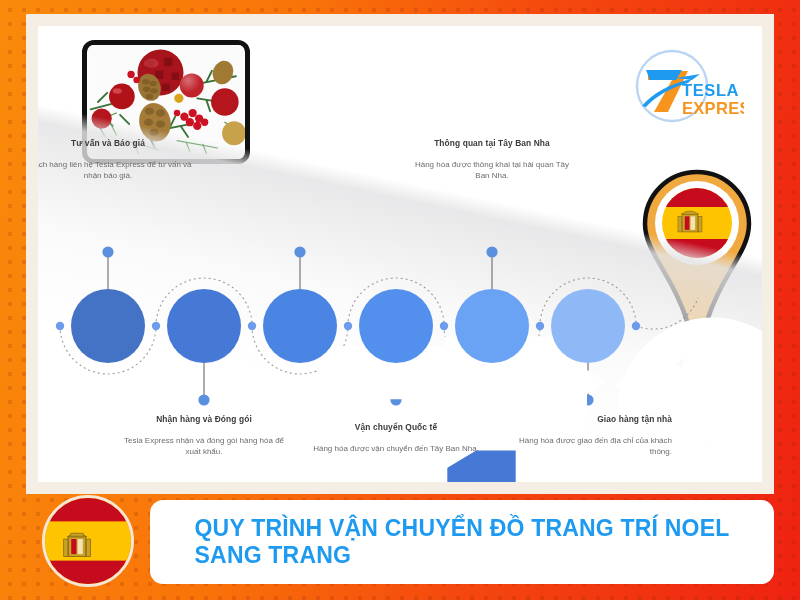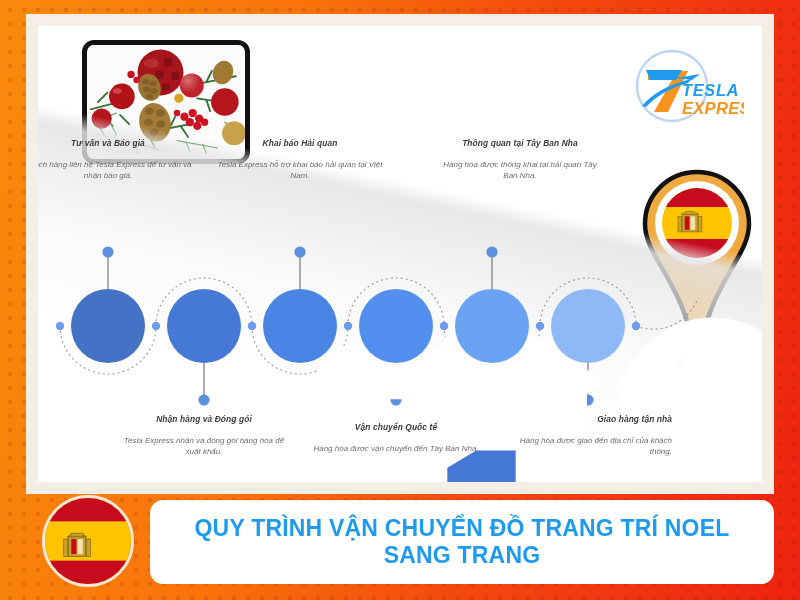--- a/index.html
+++ b/index.html
@@ -30,21 +30,20 @@
 
   
   #frame {
     position: absolute;
     left: 26px;
     top: 14px;
     width: 748px;
     height: 480px;
     background: #F4EEE4;
     padding: 12px;
-    font-style: italic;
   }
   #card {
     position: relative;
     width: 100%;
     height: 100%;
     background: #ffffff;
     overflow: hidden;
   }
   
   #card::after {
@@ -154,21 +153,21 @@
     border-radius: 13px;
     display: flex;
     align-items: center;
     justify-content: center;
     z-index: 6;
   }
   #title-text {
     font-size: 23px;
     font-weight: bold;
     color: #1E9BF0;
-    text-align: center;
+    text-align: left;
     line-height: 1.17;
     letter-spacing: .2px;
     padding: 0 12px;
   }
 </style>
 </head>
 <body>
 
 <div id="poster">
   <div id="dots"></div>
@@ -441,25 +440,21 @@
               <path d="M16 11 h4 v29 h-4 z" fill="#8FB8F7"></path>
               <path d="M25 26 a14 14 0 0 1 10 12 h5 l-8 9 l-8 -9 h5 a9 9 0 0 0 -4 -7 z"></path>
             </g>
           </svg>
         </div>
 
         <div class="step-text" style="left:-14px; top:112px;">
           <div class="step-title">Tư vấn và Báo giá</div>
           <div class="step-desc">Khách hàng liên hệ Tesla Express để tư vấn và nhận báo giá.</div>
         </div>
-        <div class="step-text" style="left:178px; top:112px;">
-          <div class="step-title">Khai báo Hải quan</div>
-          <div class="step-desc">Tesla Express hỗ trợ khai báo hải quan tại Việt Nam.</div>
-        </div>
-        <div class="step-text" style="left:370px; top:112px;margin-left:28px;">
+        <div class="step-text" style="left:370px; top:112px;">
           <div class="step-title">Thông quan tại Tây Ban Nha</div>
           <div class="step-desc">Hàng hóa được thông khai tại hải quan Tây Ban Nha.</div>
         </div>
 
         <div class="step-text" style="left:82px; top:388px;">
           <div class="step-title">Nhận hàng và Đóng gói</div>
           <div class="step-desc">Tesla Express nhận và đóng gói hàng hóa để xuất khẩu.</div>
         </div>
         <div class="step-text" style="left:274px; top:396px;">
           <div class="step-title">Vận chuyển Quốc tế</div>

